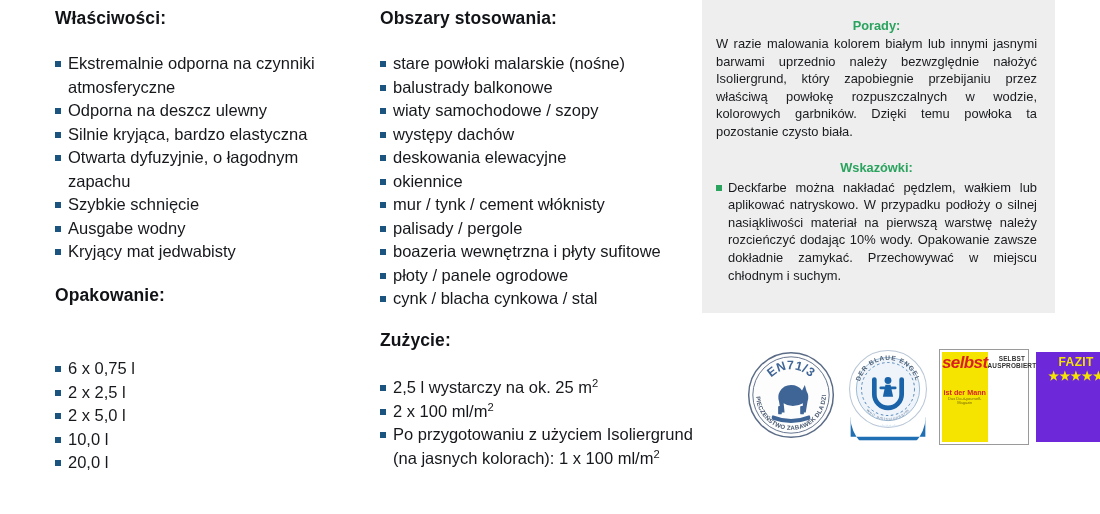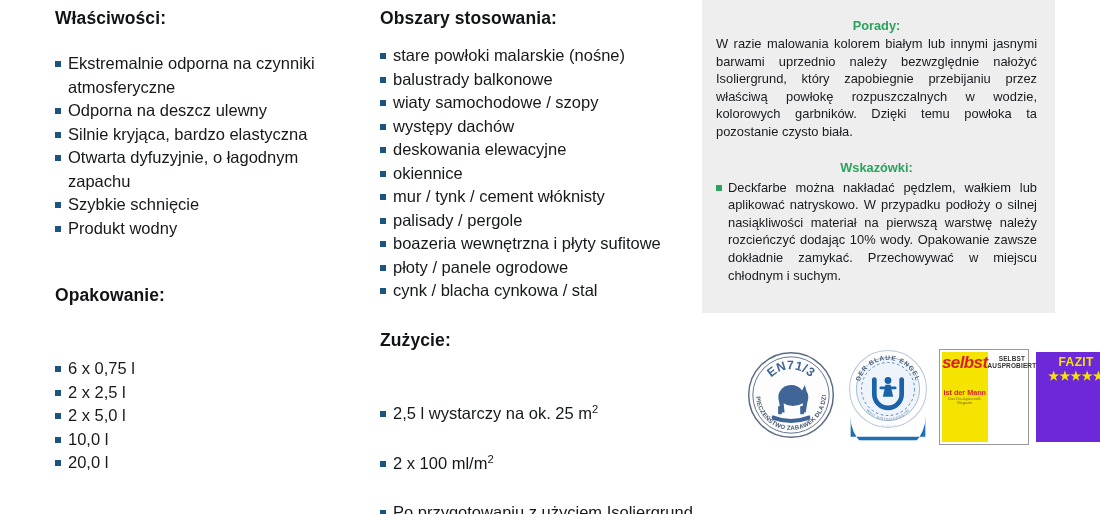--- a/index.html
+++ b/index.html
@@ -60,25 +60,25 @@
 
   
   .props-head    { position: absolute; top: 8px;  left: 0; }
   .props-list    { position: absolute; top: 52px; left: 0; width: 310px; }
   .pack-head     { position: absolute; top: 285px; left: 0; }
   .pack-list     { position: absolute; top: 357px; left: 0; width: 310px; }
   .pack-list li  { line-height: 25px; }
 
   
   .areas-head    { position: absolute; top: 8px;  left: 0; }
-  .areas-list    { position: absolute; top: 44px; left: 0; width: 320px; }
+  .areas-list    { position: absolute; top: 52px; left: 0; width: 320px; }
   .areas-list li { line-height: 24.3px; }
   .use-head      { position: absolute; top: 330px; left: 0; }
   .use-list      { position: absolute; top: 376px; left: 0; width: 320px; }
-  .use-list li   { line-height: 25px; margin-top: 26px; }
+  .use-list li   { line-height: 25px; }
   sup { font-size: 0.68em; vertical-align: super; line-height: 0; }
 
   
   .panel {
     position: absolute;
     left: 702px;
     top: 0;
     width: 353px;
     height: 313px;
     background: #eeeeee;
@@ -243,21 +243,25 @@
       <li>
         <span class="bullet"></span>
         <span>Otwarta dyfuzyjnie, o łagodnym zapachu</span>
       </li>
       <li>
         <span class="bullet"></span>
         <span>Szybkie schnięcie</span>
       </li>
       <li>
         <span class="bullet"></span>
-        <span>Produkt wodny</span>
+        <span>Ausgabe wodny</span>
+      </li>
+      <li>
+        <span class="bullet"></span>
+        <span>Kryjący mat jedwabisty</span>
       </li>
     </ul>
 
     <div class="heading pack-head">Opakowanie:</div>
 
     <ul class="blist pack-list">
       <li>
         <span class="bullet"></span>
         <span>6 x 0,75 l</span>
       </li>

